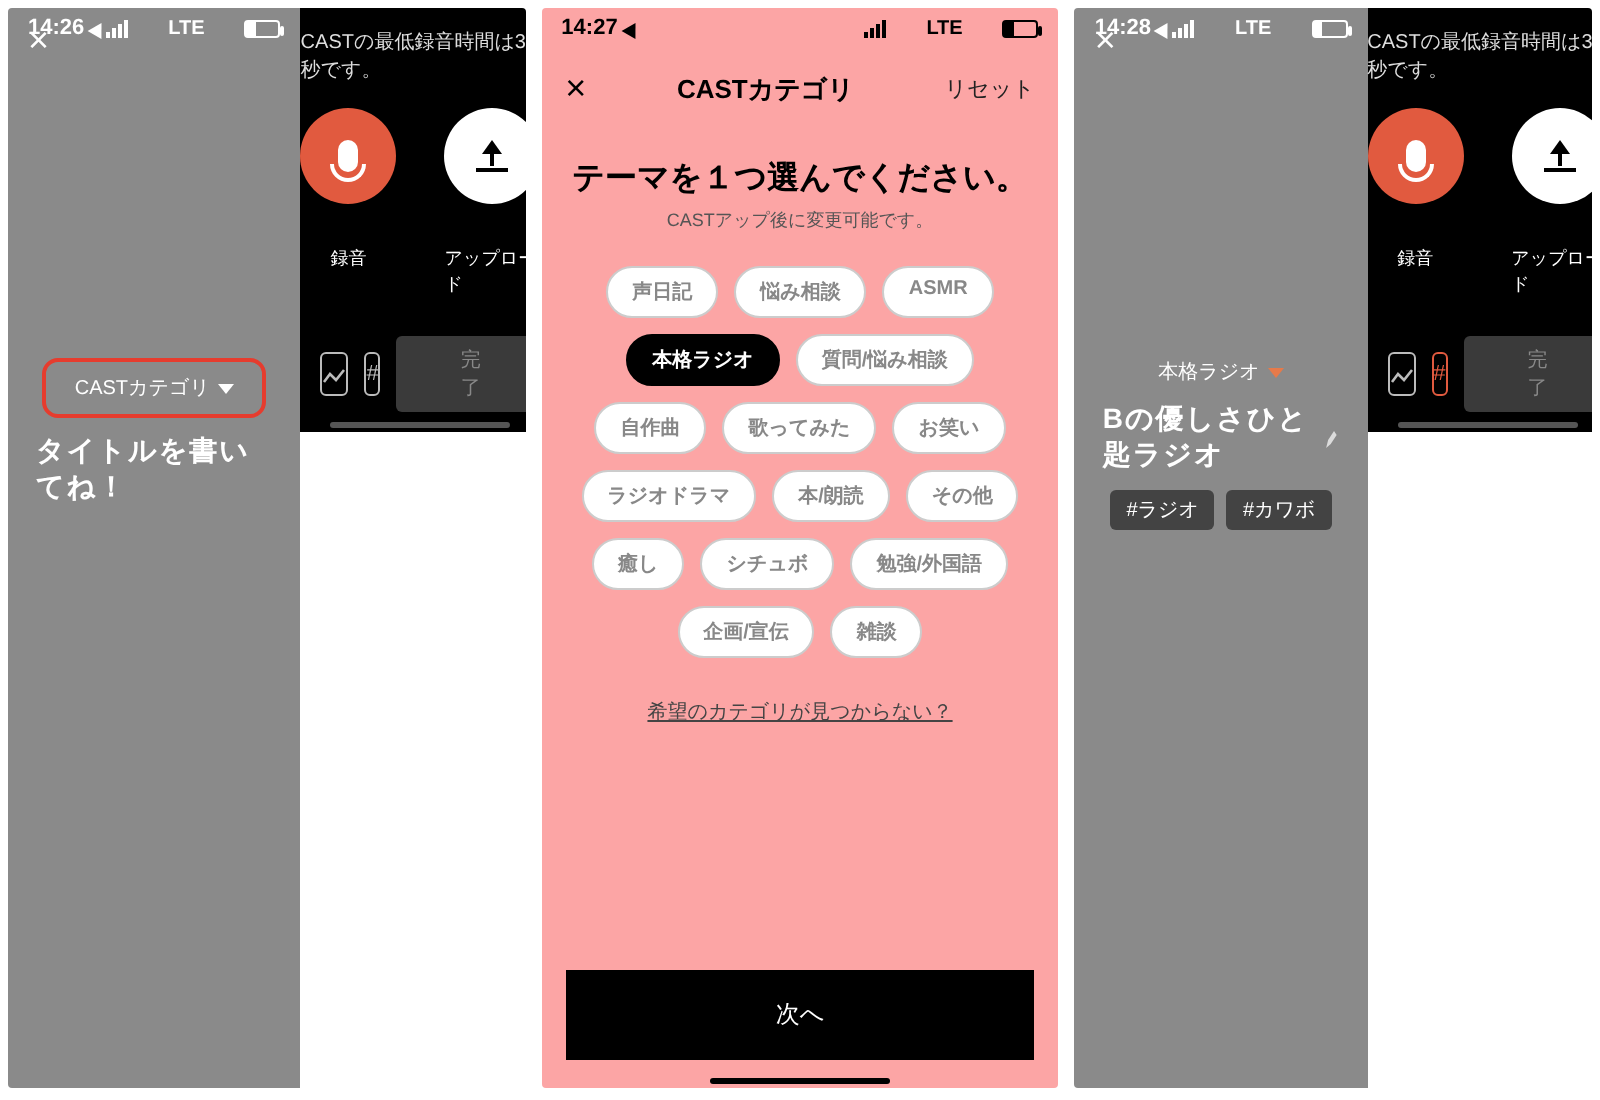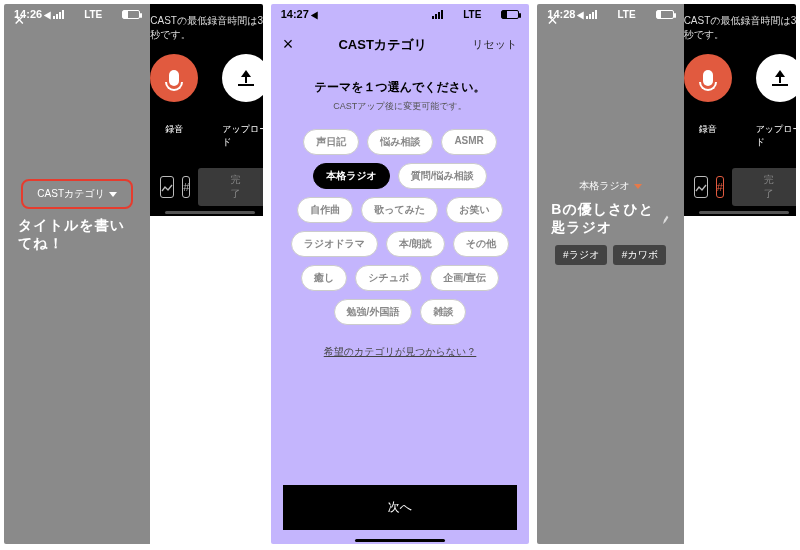--- a/index.html
+++ b/index.html
@@ -82,21 +82,21 @@
     padding:6px 14px;
   }
   .chev-down {
     width:0;height:0;border-left:4px solid transparent;border-right:4px solid transparent;border-top:5px solid #fff;display:inline-block;
   }
   .chev-down.orange { border-top-color:#e67a4a; }
   .title-line { font-size:14px; font-weight:600; color:#fff; letter-spacing:1px; display:flex; align-items:center; gap:4px;}
   .pencil {
     width:10px;height:10px; background:#fff; clip-path: polygon(0 100%,15% 60%,60% 15%,80% 35%,35% 80%); opacity:.7;
   }
-  .hashtag-row { display:flex; gap:6px;font-family:Liberation Mono, monospace; }
+  .hashtag-row { display:flex; gap:6px; }
   .tag {
     background:#434343; color:#fff; font-size:10px;
     padding:3px 8px; border-radius:3px;
   }
 
   .dark-bottom {
     background:#000; color:#fff; height: 212px;
     display:flex; flex-direction:column; align-items:flex-end;
     padding-top:10px; position:relative;
   }
@@ -130,29 +130,29 @@
   .sq-icon.active{border-color:#e15a3f;color:#e15a3f;}
   .done-btn{
     margin-left:auto; background:#3a3a3a; color:#888; padding:5px 32px; border-radius:3px; font-size:10px;
   }
   .home-ind{
     position:absolute;bottom:2px;left:50%;transform:translateX(-50%);
     width:90px;height:3px;border-radius:3px;background:#555;
   }
 
   
-  .white-screen { background:#c4b5fd; color:#000; flex:1; display:flex; flex-direction:column; position:relative;}
+  .white-screen { background:#fca5a5; color:#000; flex:1; display:flex; flex-direction:column; position:relative;}
   .modal-header{
     display:flex; align-items:center; justify-content:space-between;
     padding:10px 12px; font-size:13px;
   }
   .modal-header .x{font-size:18px;cursor:pointer;}
   .modal-header .title{font-weight:600;}
   .modal-header .reset{font-size:11px;color:#222;cursor:pointer;}
-  .subtitle{text-align:center;margin-top:14px;font-size:12px;font-weight:600;}
+  .subtitle{text-align:center;margin-top:14px;font-size:16px;font-weight:600;}
   .subnote{text-align:center;font-size:9px;color:#555;margin-top:4px;}
   .pill-wrap{
     display:flex;flex-wrap:wrap;justify-content:center;gap:8px 8px;
     padding:16px 18px 8px;
     font-weight:bold;
   }
   .pill{
     border:1px solid #ccc; border-radius:999px; padding:5px 12px;
     font-size:10px; color:#888; background:#fff; cursor:pointer;
   }
@@ -270,22 +270,22 @@
         <div class="pill selected">本格ラジオ</div>
         <div class="pill">質問/悩み相談</div>
         <div class="pill">自作曲</div>
         <div class="pill">歌ってみた</div>
         <div class="pill">お笑い</div>
         <div class="pill">ラジオドラマ</div>
         <div class="pill">本/朗読</div>
         <div class="pill">その他</div>
         <div class="pill">癒し</div>
         <div class="pill">シチュボ</div>
+        <div class="pill">勉強/外国語</div>
         <div class="pill">企画/宣伝</div>
-        <div class="pill">勉強/外国語</div>
         <div class="pill">雑談</div>
       </div>
     <div class="missing-link">希望のカテゴリが見つからない？</div>
     <div class="next-btn"><span>次へ</span></div>
     <div class="home-ind black"></div>
   </div>
 </div>
 
 <div class="phone">
   <div class="dark-top">

